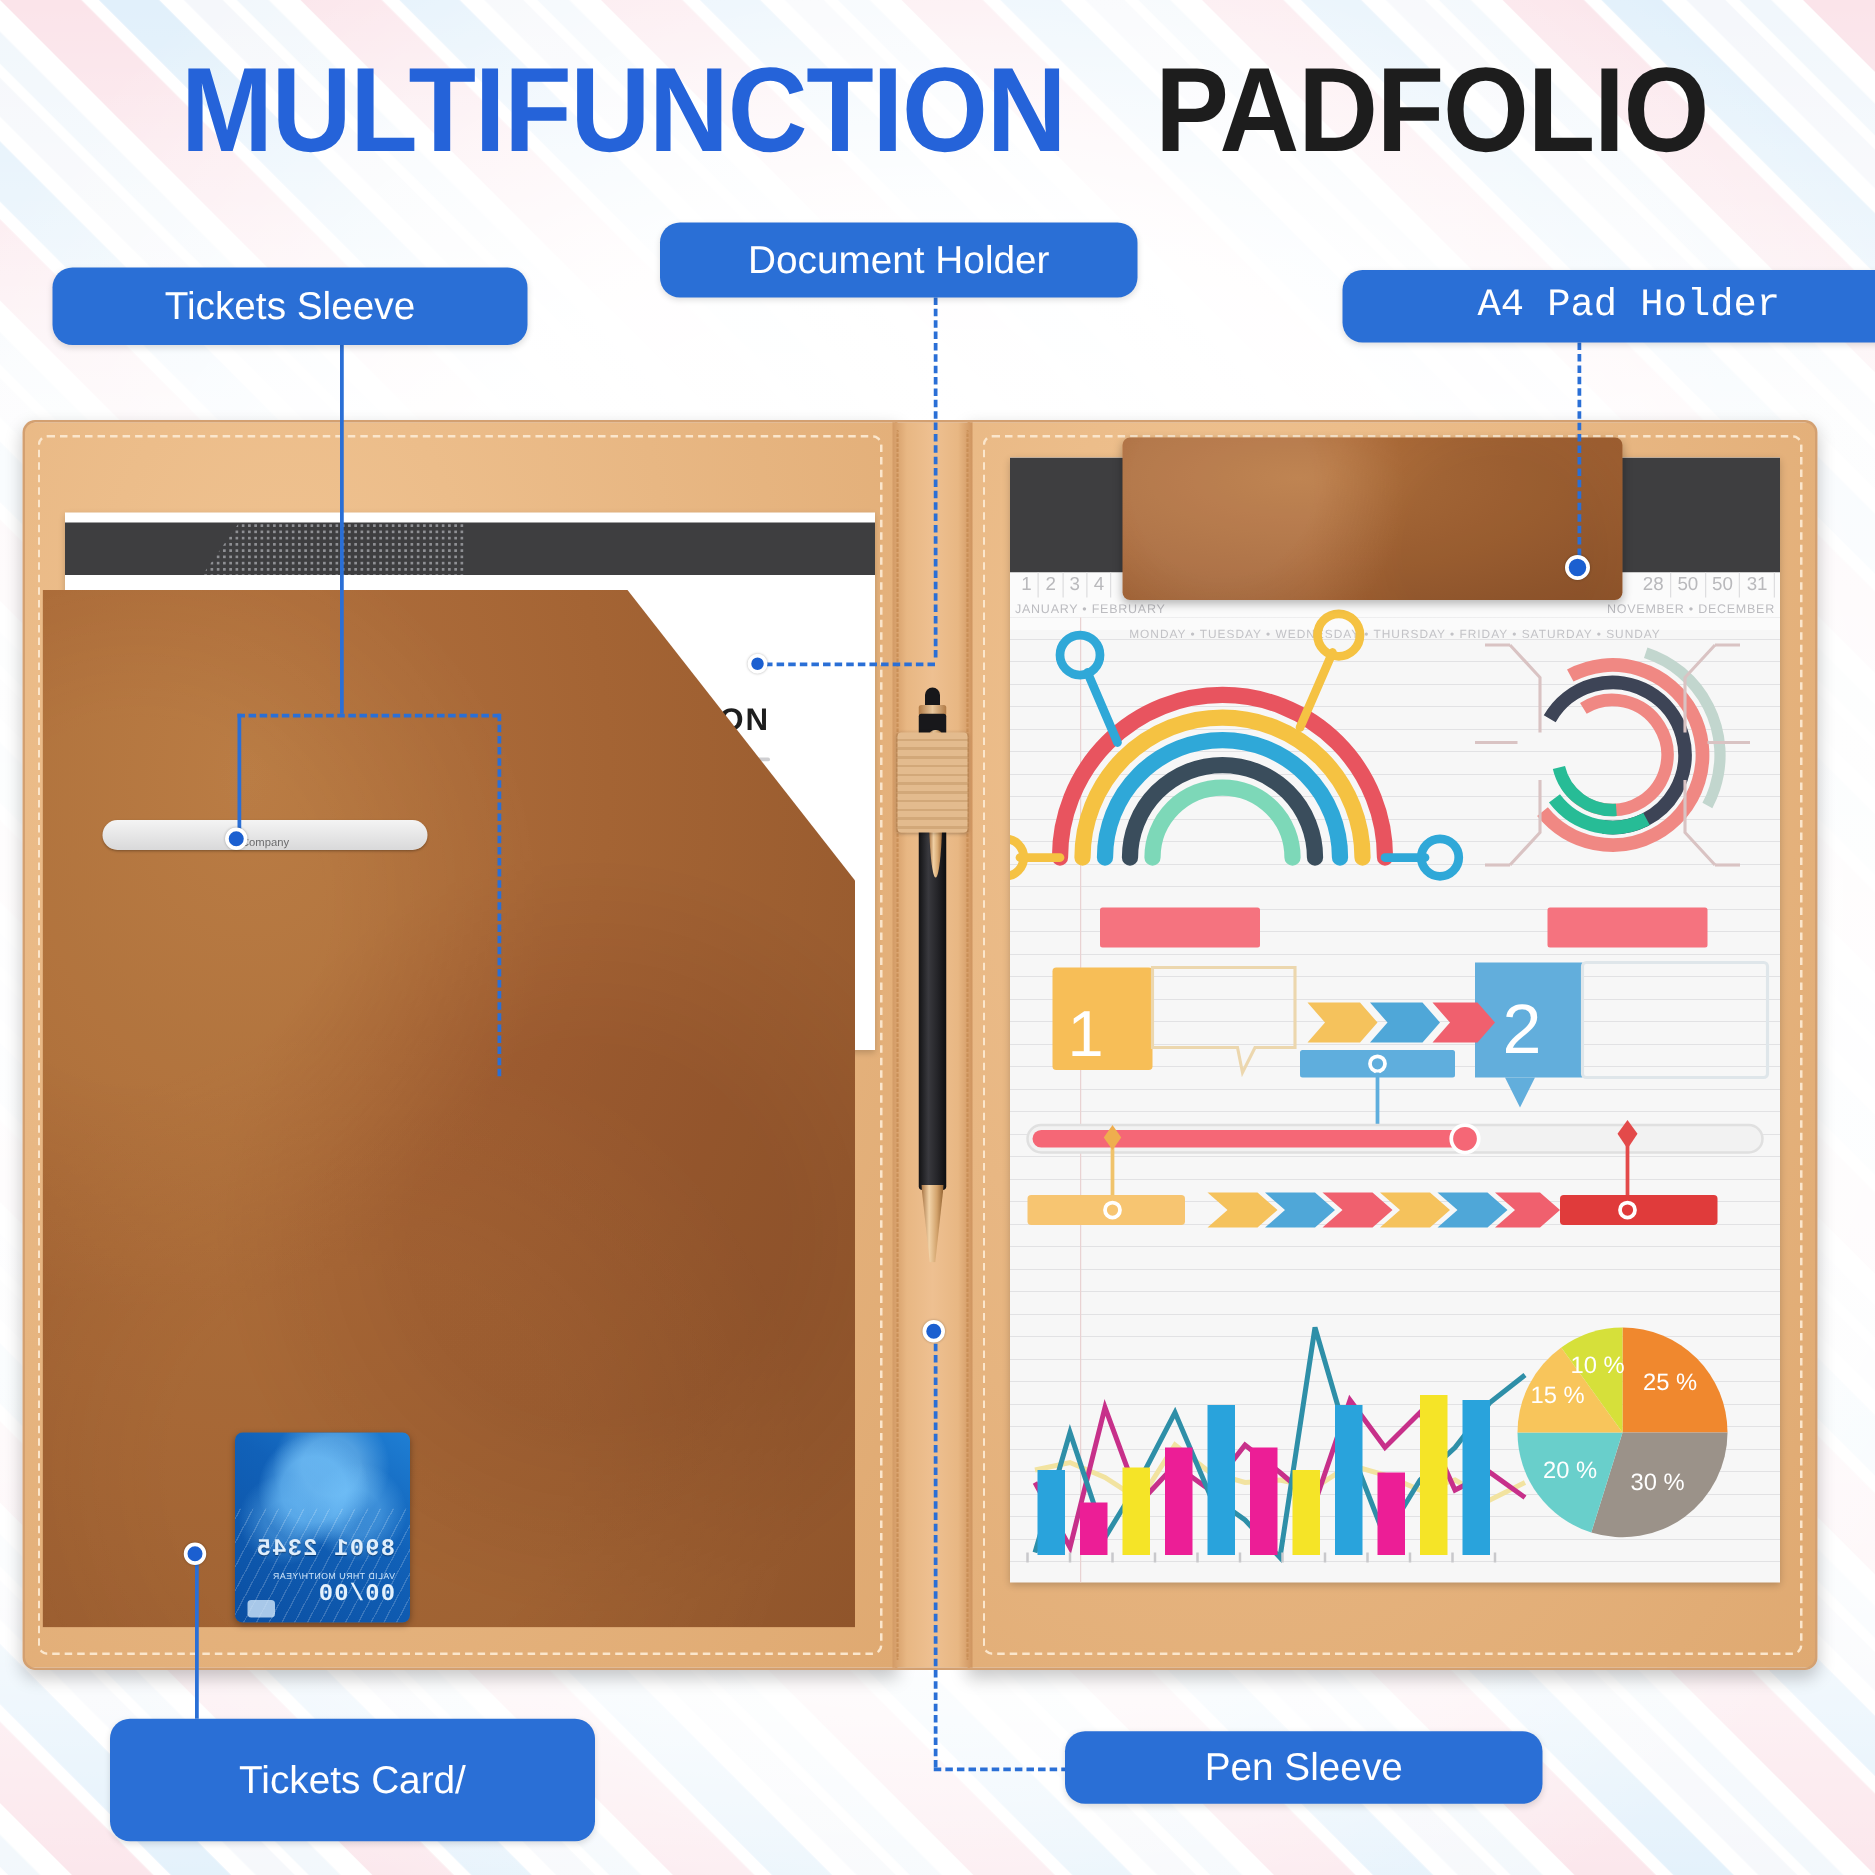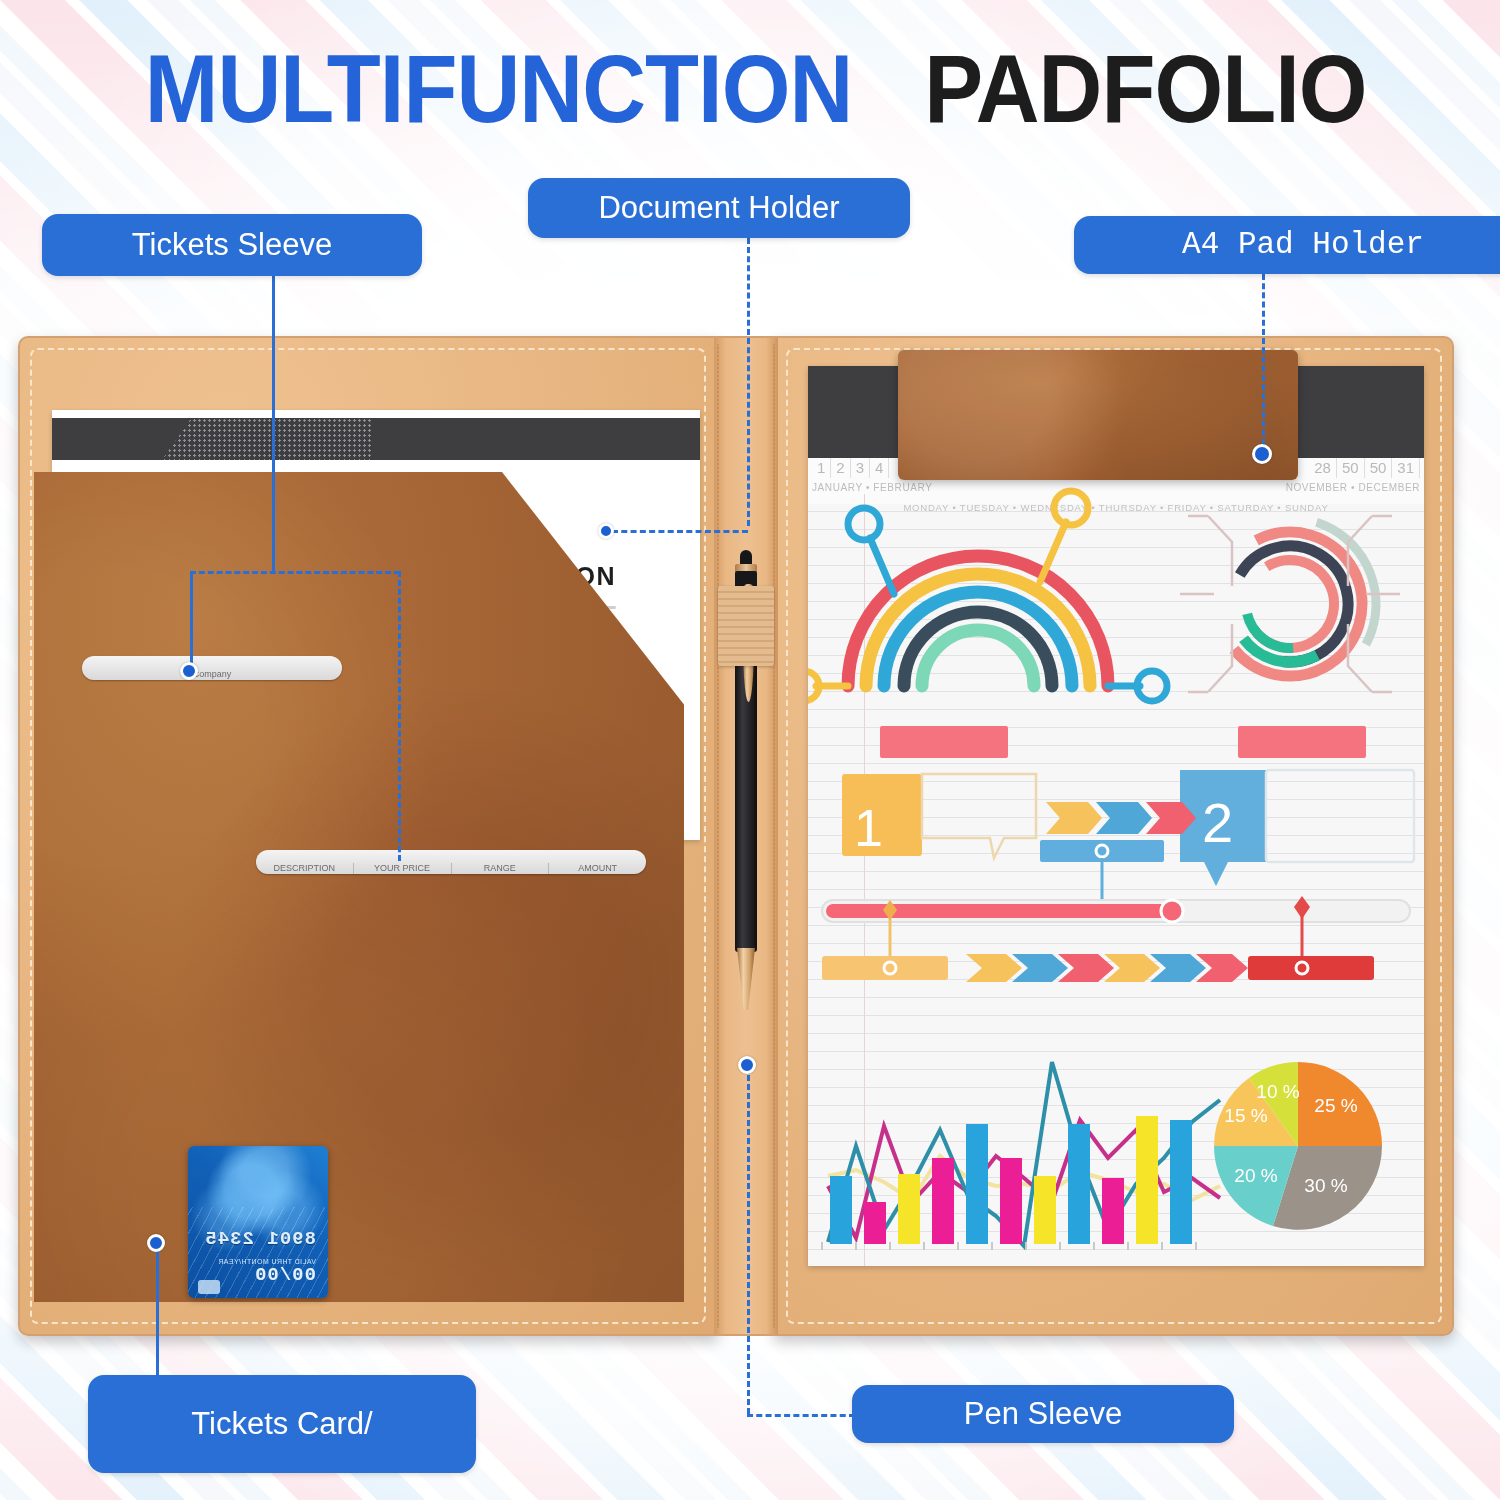--- a/index.html
+++ b/index.html
@@ -338,26 +338,20 @@
     </div>
 
     <div id="pocket">
       <div id="pocket-texture"></div>
     </div>
 
     <div class="paper-edge" style="left:62px;top:318px;width:260px;z-index:3;">
       <div class="seg">Company</div>
     </div>
 
-    <div class="paper-edge" style="left:236px;top:512px;width:390px;z-index:3;">
-      <div class="seg">DESCRIPTION</div>
-      <div class="seg">YOUR PRICE</div>
-      <div class="seg">RANGE</div>
-      <div class="seg">AMOUNT</div>
-    </div>
 
     <div id="credit-card">
       <div id="cc-map"></div>
       <div id="cc-waves"></div>
       <div id="cc-num">8901 2345</div>
       <div id="cc-exp-lbl">VALID THRU MONTH/YEAR</div>
       <div id="cc-exp">00/00</div>
       <div id="cc-chip"></div>
     </div>
   </div>

